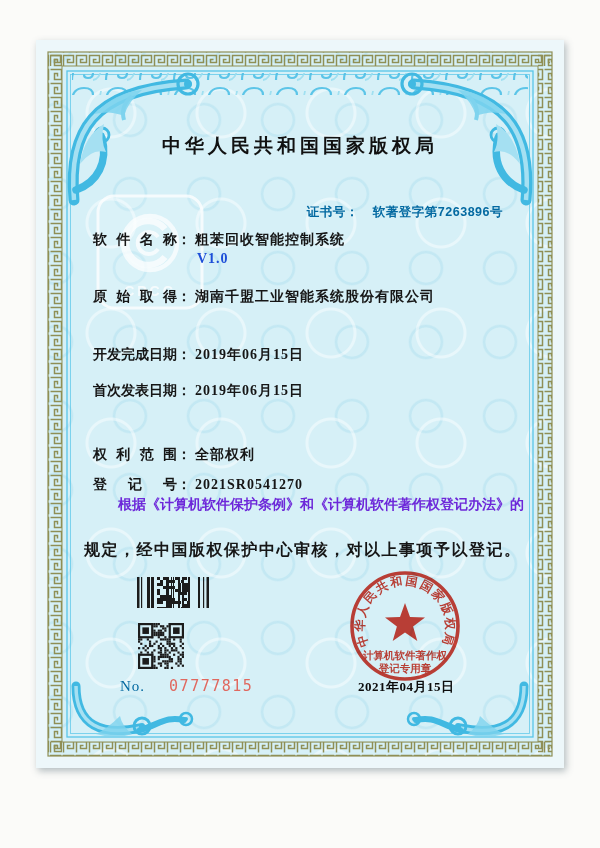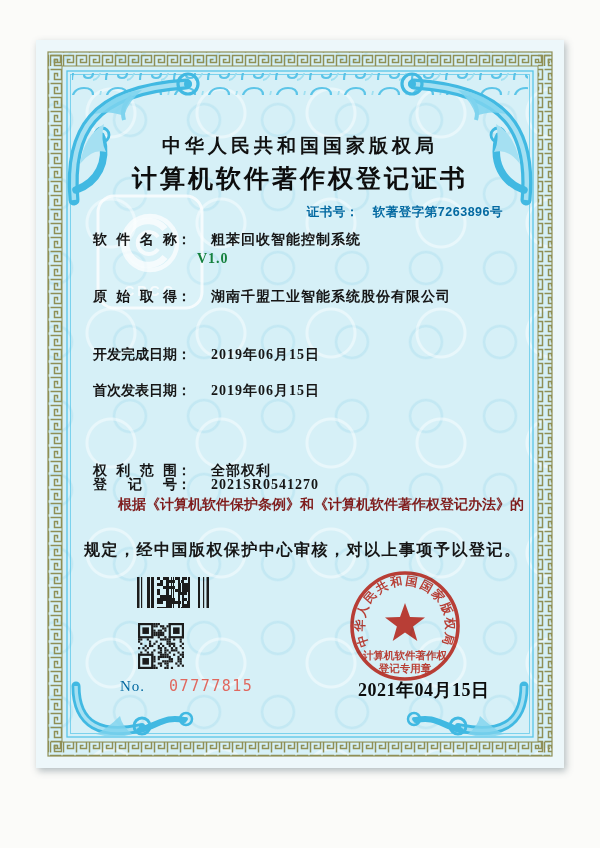--- a/index.html
+++ b/index.html
@@ -17,33 +17,33 @@
   .abs{position:absolute;white-space:nowrap;}
   .title{left:0;right:0;top:93px;text-align:center;font-family:"Liberation Serif",serif;
          font-weight:bold;font-size:19px;letter-spacing:4px;color:#111;}
   .subtitle{left:0;right:0;top:122px;text-align:center;font-family:"Liberation Serif",serif;
          font-weight:bold;font-size:25px;letter-spacing:3px;color:#0d0d0d;}
   .certno{top:164px;right:61px;font-size:12.5px;font-weight:bold;color:#0369a1;letter-spacing:.5px;}
   .certno .gap{display:inline-block;width:14px;}
   .row{position:absolute;left:57px;font-size:14px;font-weight:bold;color:#161616;white-space:nowrap;}
   .lbl{display:inline-block;width:84px;text-align:justify;text-align-last:justify;vertical-align:bottom;font-family:Liberation Serif, serif;}
   .colon{display:inline-block;width:18px;}
-  .val{margin-left:16px;letter-spacing:1px;}
+  .val{margin-left:0;letter-spacing:1px;}
   .num{font-family:"Liberation Serif",serif;letter-spacing:1px;}
-  .vrow{position:absolute;left:161px;font-size:14px;font-weight:bold;color:#15803d;}
-  .st1{position:absolute;left:82px;top:456px;width:385px;font-size:14px;font-weight:bold;color:#7f1d1d;
+  .vrow{position:absolute;left:161px;font-size:14px;font-weight:bold;color:#1d4ed8;}
+  .st1{position:absolute;left:82px;top:456px;width:385px;font-size:14px;font-weight:bold;color:#6d28d9;
        text-align:justify;text-align-last:justify;white-space:nowrap;}
   .st2{position:absolute;left:48px;top:500px;font-size:16px;font-weight:bold;color:#161616;letter-spacing:1.5px;white-space:nowrap;}
   .barcode{position:absolute;left:101px;top:537px;width:74px;height:31px;}
   .qr{position:absolute;left:102px;top:583px;width:46px;height:46px;}
   .serial{top:637px;left:84px;font-size:15px;}
   .serial .no{font-family:"Liberation Serif",serif;color:#0369a1;letter-spacing:1px;}
   .serial .sn{font-family:"DejaVu Sans Mono",monospace;color:#e0685f;letter-spacing:1.5px;margin-left:24px;}
   .issue-date{top:638px;left:322px;font-family:"Liberation Serif",serif;font-weight:bold;
-              font-size:18px;color:#0c0c0c;letter-spacing:.5px;}
+              font-size:13px;color:#0c0c0c;letter-spacing:.5px;}
   .seal{position:absolute;left:311px;top:528px;width:116px;height:116px;mix-blend-mode:multiply;}
 </style>
 </head>
 <body>
 
 <div class="stage">
   <div class="paper">
     <div class="panel"></div>
 
     <svg class="frame" viewBox="0 0 528 728">
@@ -102,42 +102,41 @@
 
     <svg class="cpcc" viewBox="0 0 110 118">
       <rect x="3" y="3" width="104" height="112" rx="16" fill="rgba(255,255,255,0.12)" stroke="rgba(255,255,255,0.95)" stroke-width="3"></rect>
       <circle cx="55" cy="50" r="27" fill="none" stroke="rgba(255,255,255,0.9)" stroke-width="4.5"></circle>
       <path d="M70,36 A22,22 0 1 0 70,64" fill="none" stroke="rgba(255,255,255,0.95)" stroke-width="6.5"></path>
       <path d="M63,44 A11,11 0 1 0 63,56" fill="none" stroke="rgba(255,255,255,0.95)" stroke-width="4"></path>
       <text x="55" y="103" text-anchor="middle" font-size="14" font-weight="bold" fill="rgba(255,255,255,0.95)" letter-spacing="3">CPCC</text>
     </svg>
 
     <div class="abs title">中华人民共和国国家版权局</div>
-    <div class="abs subtitle">计算机软件著作权登记证书</div>
     <div class="abs certno"><span>证书号：</span><span class="gap"></span><span>软著登字第7263896号</span></div>
 
     <div class="row" style="top:191px">
       <span class="lbl">软件名称</span><span class="colon">：</span><span class="val">粗苯回收智能控制系统</span>
     </div>
     <div class="vrow num" style="top:211px">V1.0</div>
 
     <div class="row" style="top:248px">
       <span class="lbl">原始取得</span><span class="colon">：</span><span class="val">湖南千盟工业智能系统股份有限公司</span>
     </div>
 
     <div class="row" style="top:306px">
       <span class="lbl">开发完成日期</span><span class="colon">：</span><span class="val num">2019年06月15日</span>
     </div>
 
     <div class="row" style="top:342px">
       <span class="lbl">首次发表日期</span><span class="colon">：</span><span class="val num">2019年06月15日</span>
     </div>
 
 
-    <div class="row" style="top:422px">
+    <div class="row" style="top:406px">
       <span class="lbl">权利范围</span><span class="colon">：</span><span class="val">全部权利</span>
     </div>
 
     <div class="row" style="top:436px">
       <span class="lbl">登记号</span><span class="colon">：</span><span class="val num">2021SR0541270</span>
     </div>
 
     <div class="st1">根据《计算机软件保护条例》和《计算机软件著作权登记办法》的</div>
     <div class="st2">规定，经中国版权保护中心审核，对以上事项予以登记。</div>
 

